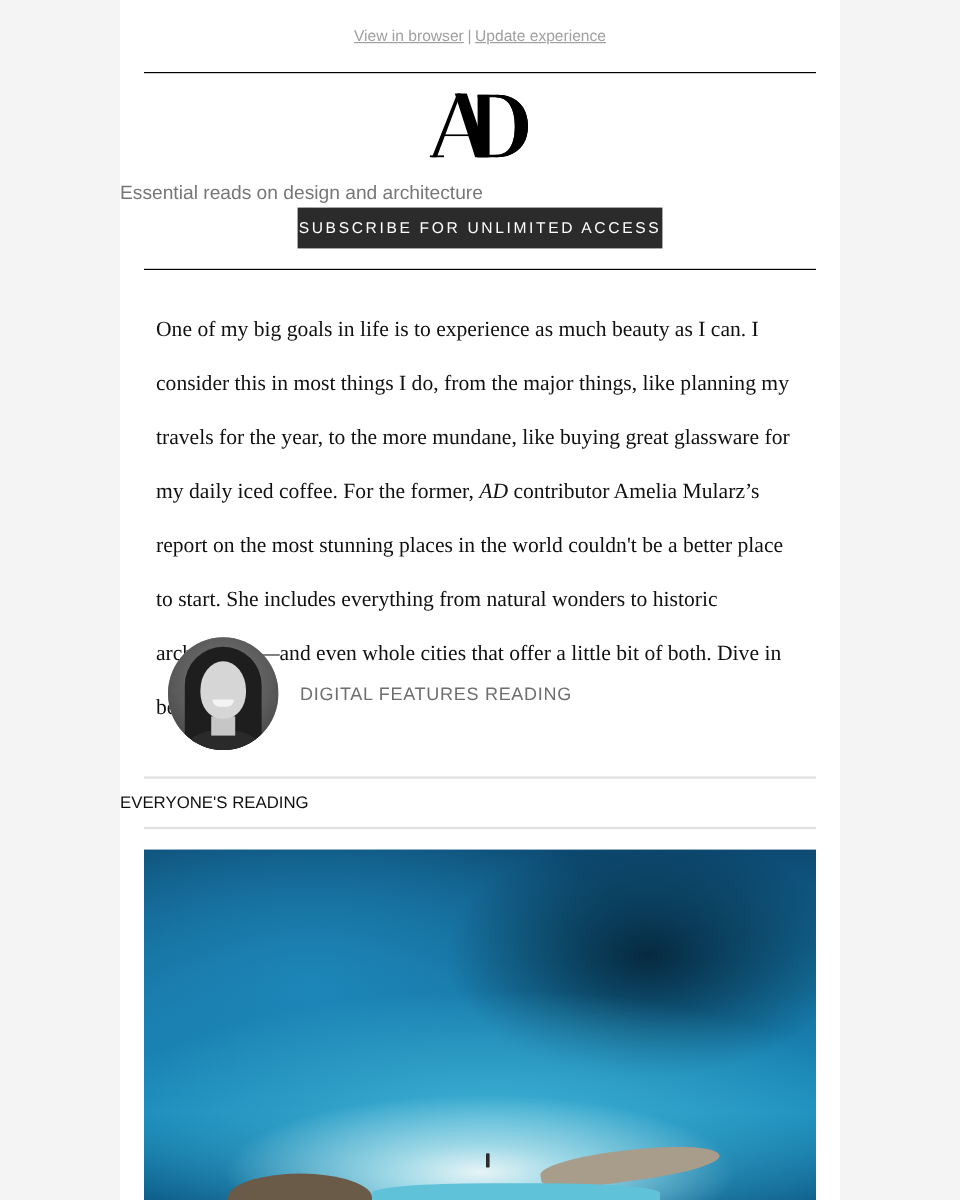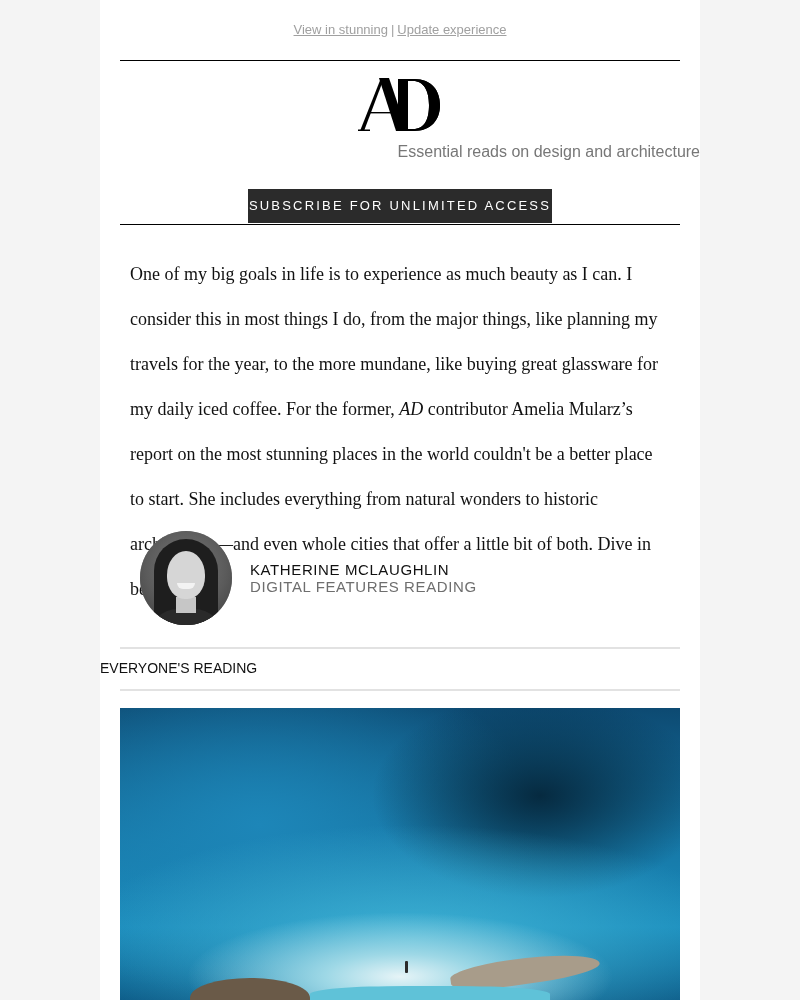--- a/index.html
+++ b/index.html
@@ -10,23 +10,23 @@
   .preheader { position: absolute; top: 22px; left: 0; width: 600px; text-align: center; font-size: 13px; color: #a0a0a0; line-height: 16px; }
   .preheader a { color: #a0a0a0; text-decoration: underline; cursor: pointer; }
   .preheader .sep { margin: 0 3px; }
 
   .rule-dark { position: absolute; left: 20px; width: 560px; height: 1px; background: #000; }
   .rule-light { position: absolute; left: 20px; width: 560px; height: 2px; background: #e2e2e2; }
 
   .logo { position: absolute; top: 74px; left: 0; width: 600px; text-align: center; height: 60px; }
   .logo svg { display: inline-block; }
 
-  .tagline { position: absolute; top: 142px; left: 0; width: 600px; text-align: right; font-size: 16px; color: #777777; line-height: 20px; }
+  .tagline { position: absolute; top: 152px; left: 0; width: 600px; text-align: left; font-size: 16px; color: #777777; line-height: 20px; }
 
-  .subscribe { position: absolute; top: 173px; left: 148px; width: 304px; height: 34px; background: #2b2b2b; color: #ffffff; font-size: 13px; letter-spacing: 2.2px; text-align: center; line-height: 34px; cursor: pointer; margin-top: 16px; }
+  .subscribe { position: absolute; top: 173px; left: 148px; width: 304px; height: 34px; background: #2b2b2b; color: #ffffff; font-size: 13px; letter-spacing: 2.2px; text-align: center; line-height: 34px; cursor: pointer; }
 
   .intro { position: absolute; top: 252px; left: 30px; width: 540px; font-family: "Liberation Serif", serif; font-size: 18px; line-height: 45px; color: #111111; }
   .intro em { font-style: italic; }
 
   .author { position: absolute; top: 531px; left: 40px; height: 94px; display: flex; align-items: center; }
   .avatar { width: 92px; height: 94px; border-radius: 50%; overflow: hidden; position: relative; background: #8a8a8a; flex-shrink: 0; }
   .avatar .bg { position: absolute; inset: 0; background: radial-gradient(circle at 50% 40%, #7a7a7a 0%, #5b5b5b 55%, #3a3a3a 100%); }
   .avatar .hair { position: absolute; left: 14px; top: 8px; width: 64px; height: 90px; border-radius: 32px 32px 10px 10px; background: #1e1e1e; }
   .avatar .face { position: absolute; left: 27px; top: 20px; width: 38px; height: 48px; border-radius: 50% 50% 46% 46%; background: #d6d6d6; }
   .avatar .smile { position: absolute; left: 37px; top: 52px; width: 18px; height: 6px; border-radius: 0 0 10px 10px; background: #f3f3f3; }
@@ -50,21 +50,21 @@
   .hero .rocks-right { position: absolute; left: 330px; top: 250px; width: 150px; height: 26px; border-radius: 40% 60% 40% 40%; background: #a89c8a; transform: rotate(-8deg); }
   .hero .water { position: absolute; left: 190px; top: 278px; width: 240px; height: 20px; background: #5fc2d8; border-radius: 40% 40% 0 0; }
   .hero .person { position: absolute; left: 285px; top: 253px; width: 3px; height: 12px; background: #2b2b2b; border-radius: 1px; }
 </style>
 </head>
 <body>
 
 <div class="page">
 
   <div class="preheader">
-    <a>View in stunning</a><span class="sep">|</span><a>Update experience</a>
+    <a>View in browser</a><span class="sep">|</span><a>Update experience</a>
   </div>
 
   <div class="rule-dark" style="top:60px;"></div>
 
   <div class="logo">
     <svg width="84" height="58" viewBox="0 0 84 58">
 
       <polygon points="2,57 23,4 26,4 6,57" fill="#000"></polygon>
       <polygon points="21,4 31,4 49,57 38,57" fill="#000"></polygon>
       <rect x="0" y="55.5" width="12" height="1.5" fill="#000"></rect>
@@ -87,21 +87,20 @@
   <div class="author">
     <div class="avatar">
       <div class="bg"></div>
       <div class="hair"></div>
       <div class="shirt"></div>
       <div class="neck"></div>
       <div class="face"></div>
       <div class="smile"></div>
     </div>
     <div class="author-text">
-      <div class="author-name">KATHERINE MCLAUGHLIN</div>
       <div class="author-title">DIGITAL FEATURES READING</div>
     </div>
   </div>
 
   <div class="rule-light" style="top:647px;"></div>
   <div class="section-label">EVERYONE'S READING</div>
   <div class="rule-light" style="top:689px;"></div>
 
   <div class="hero" title="Blue ice cave with a lone person standing at the bright opening">
     <div class="rocks-right"></div>

